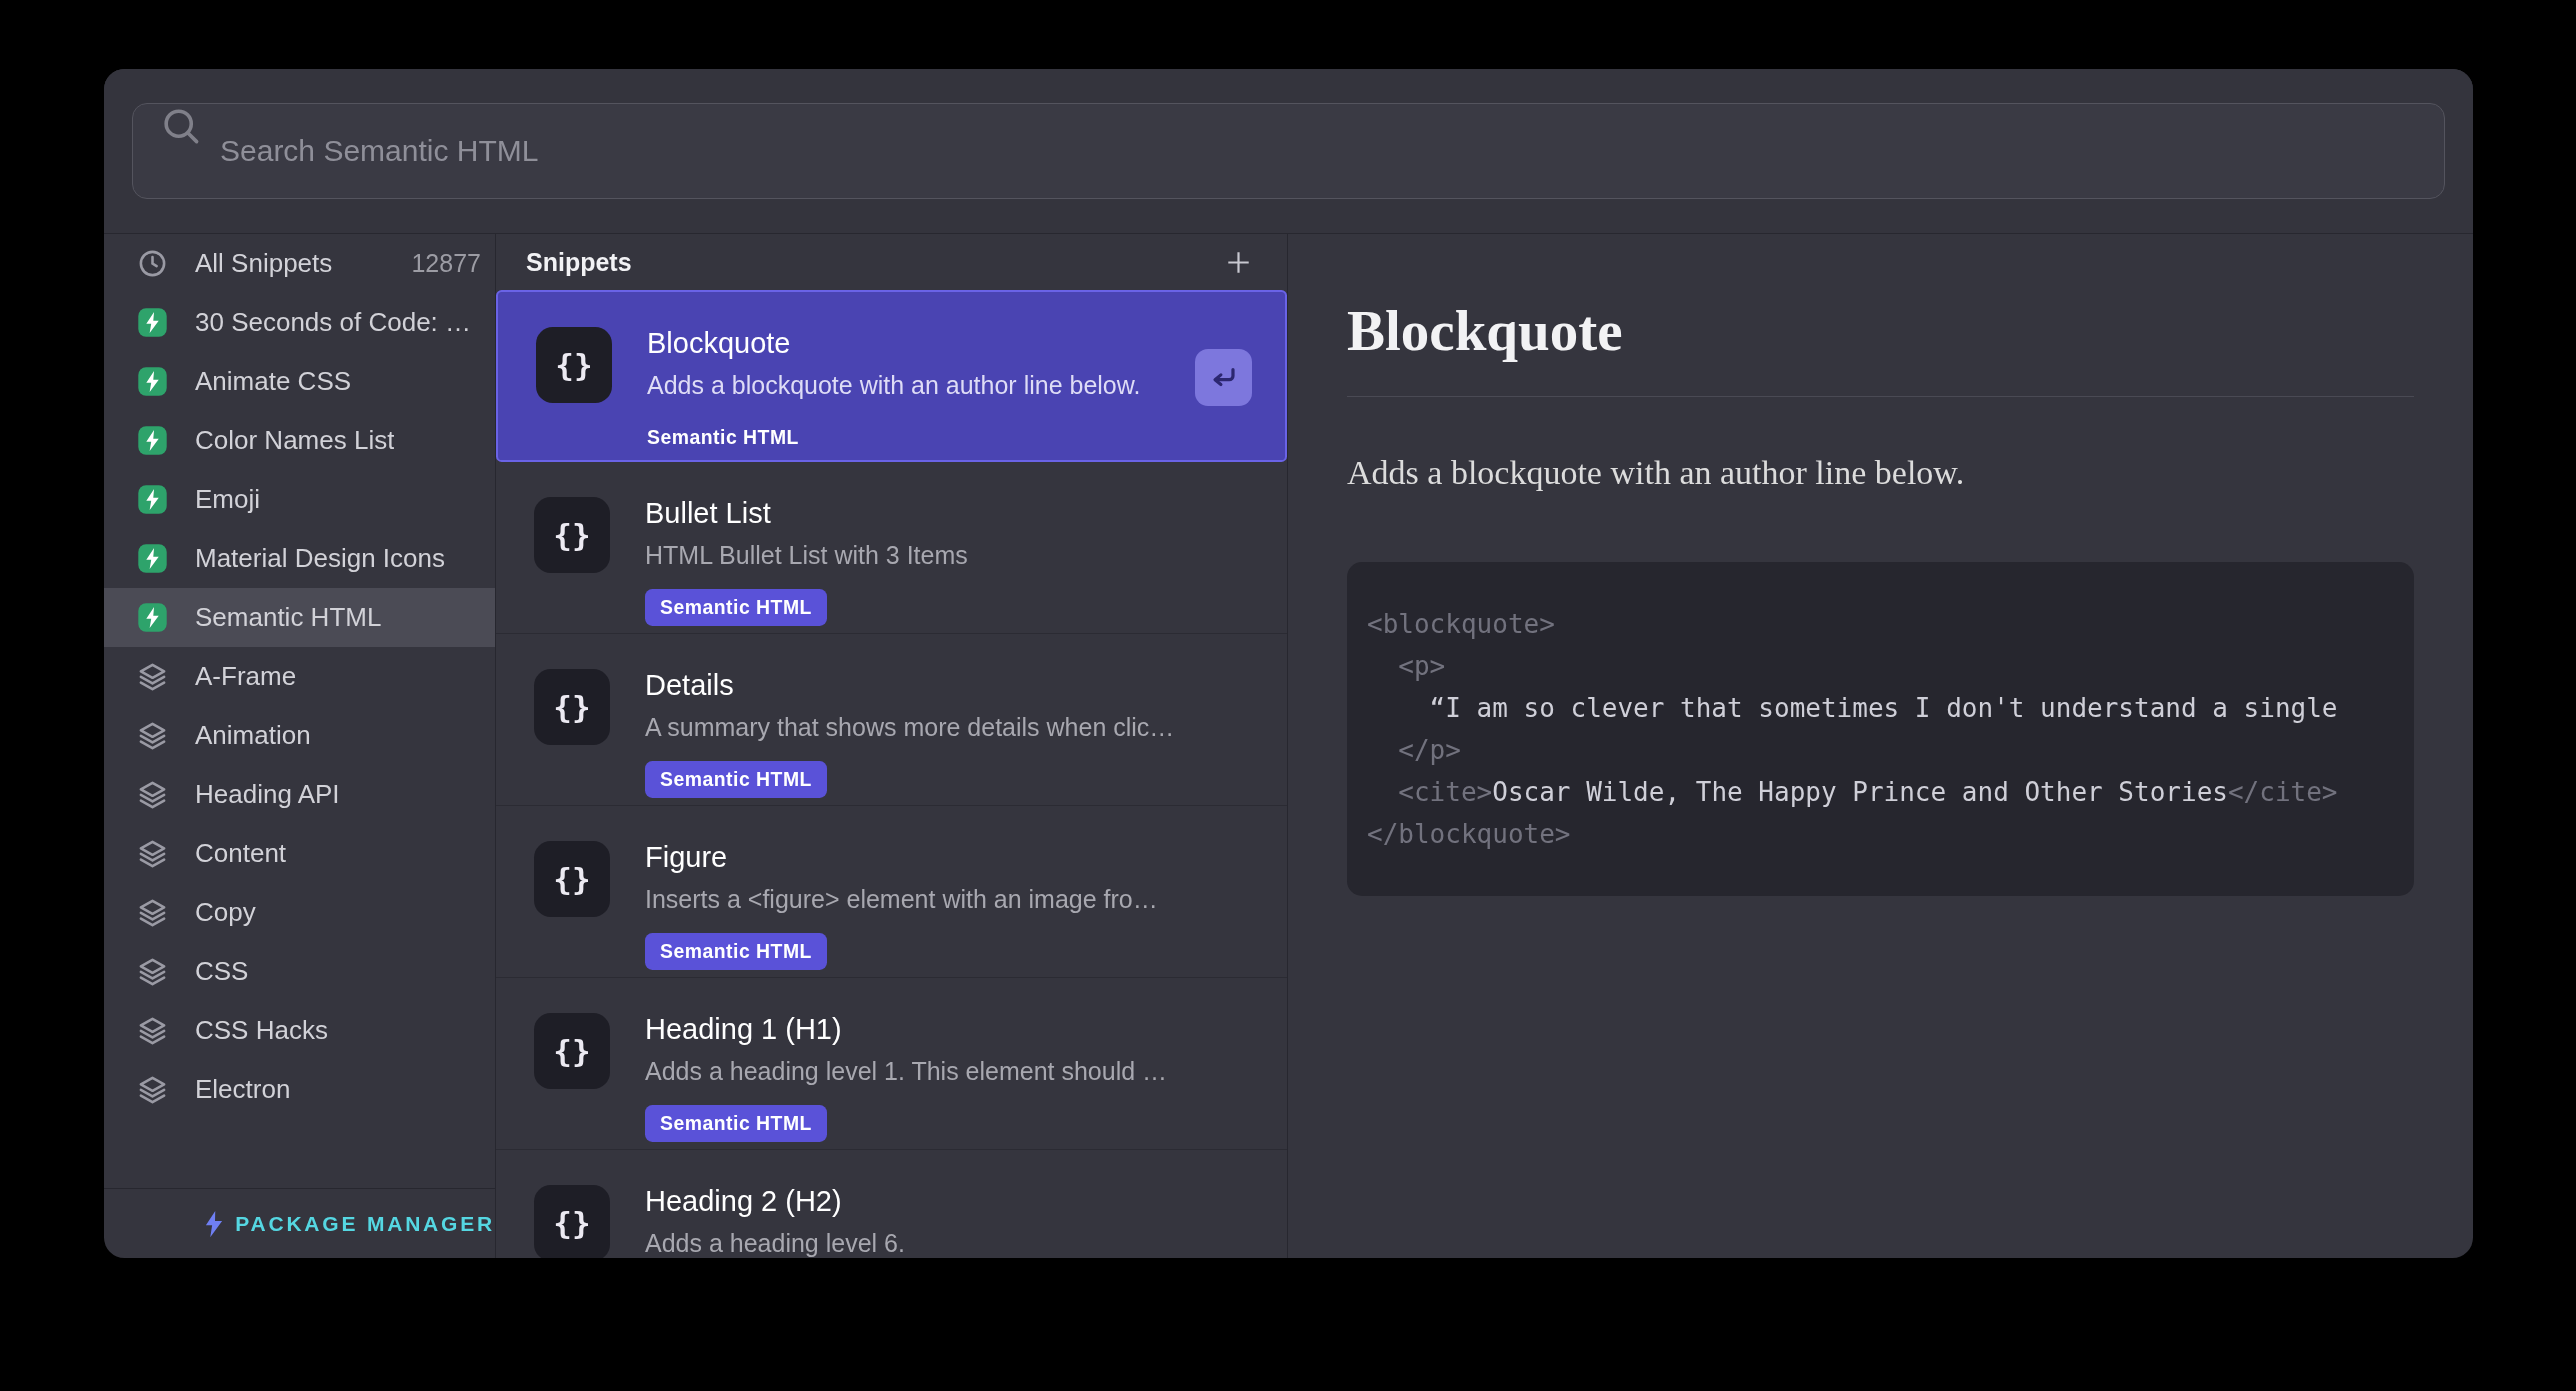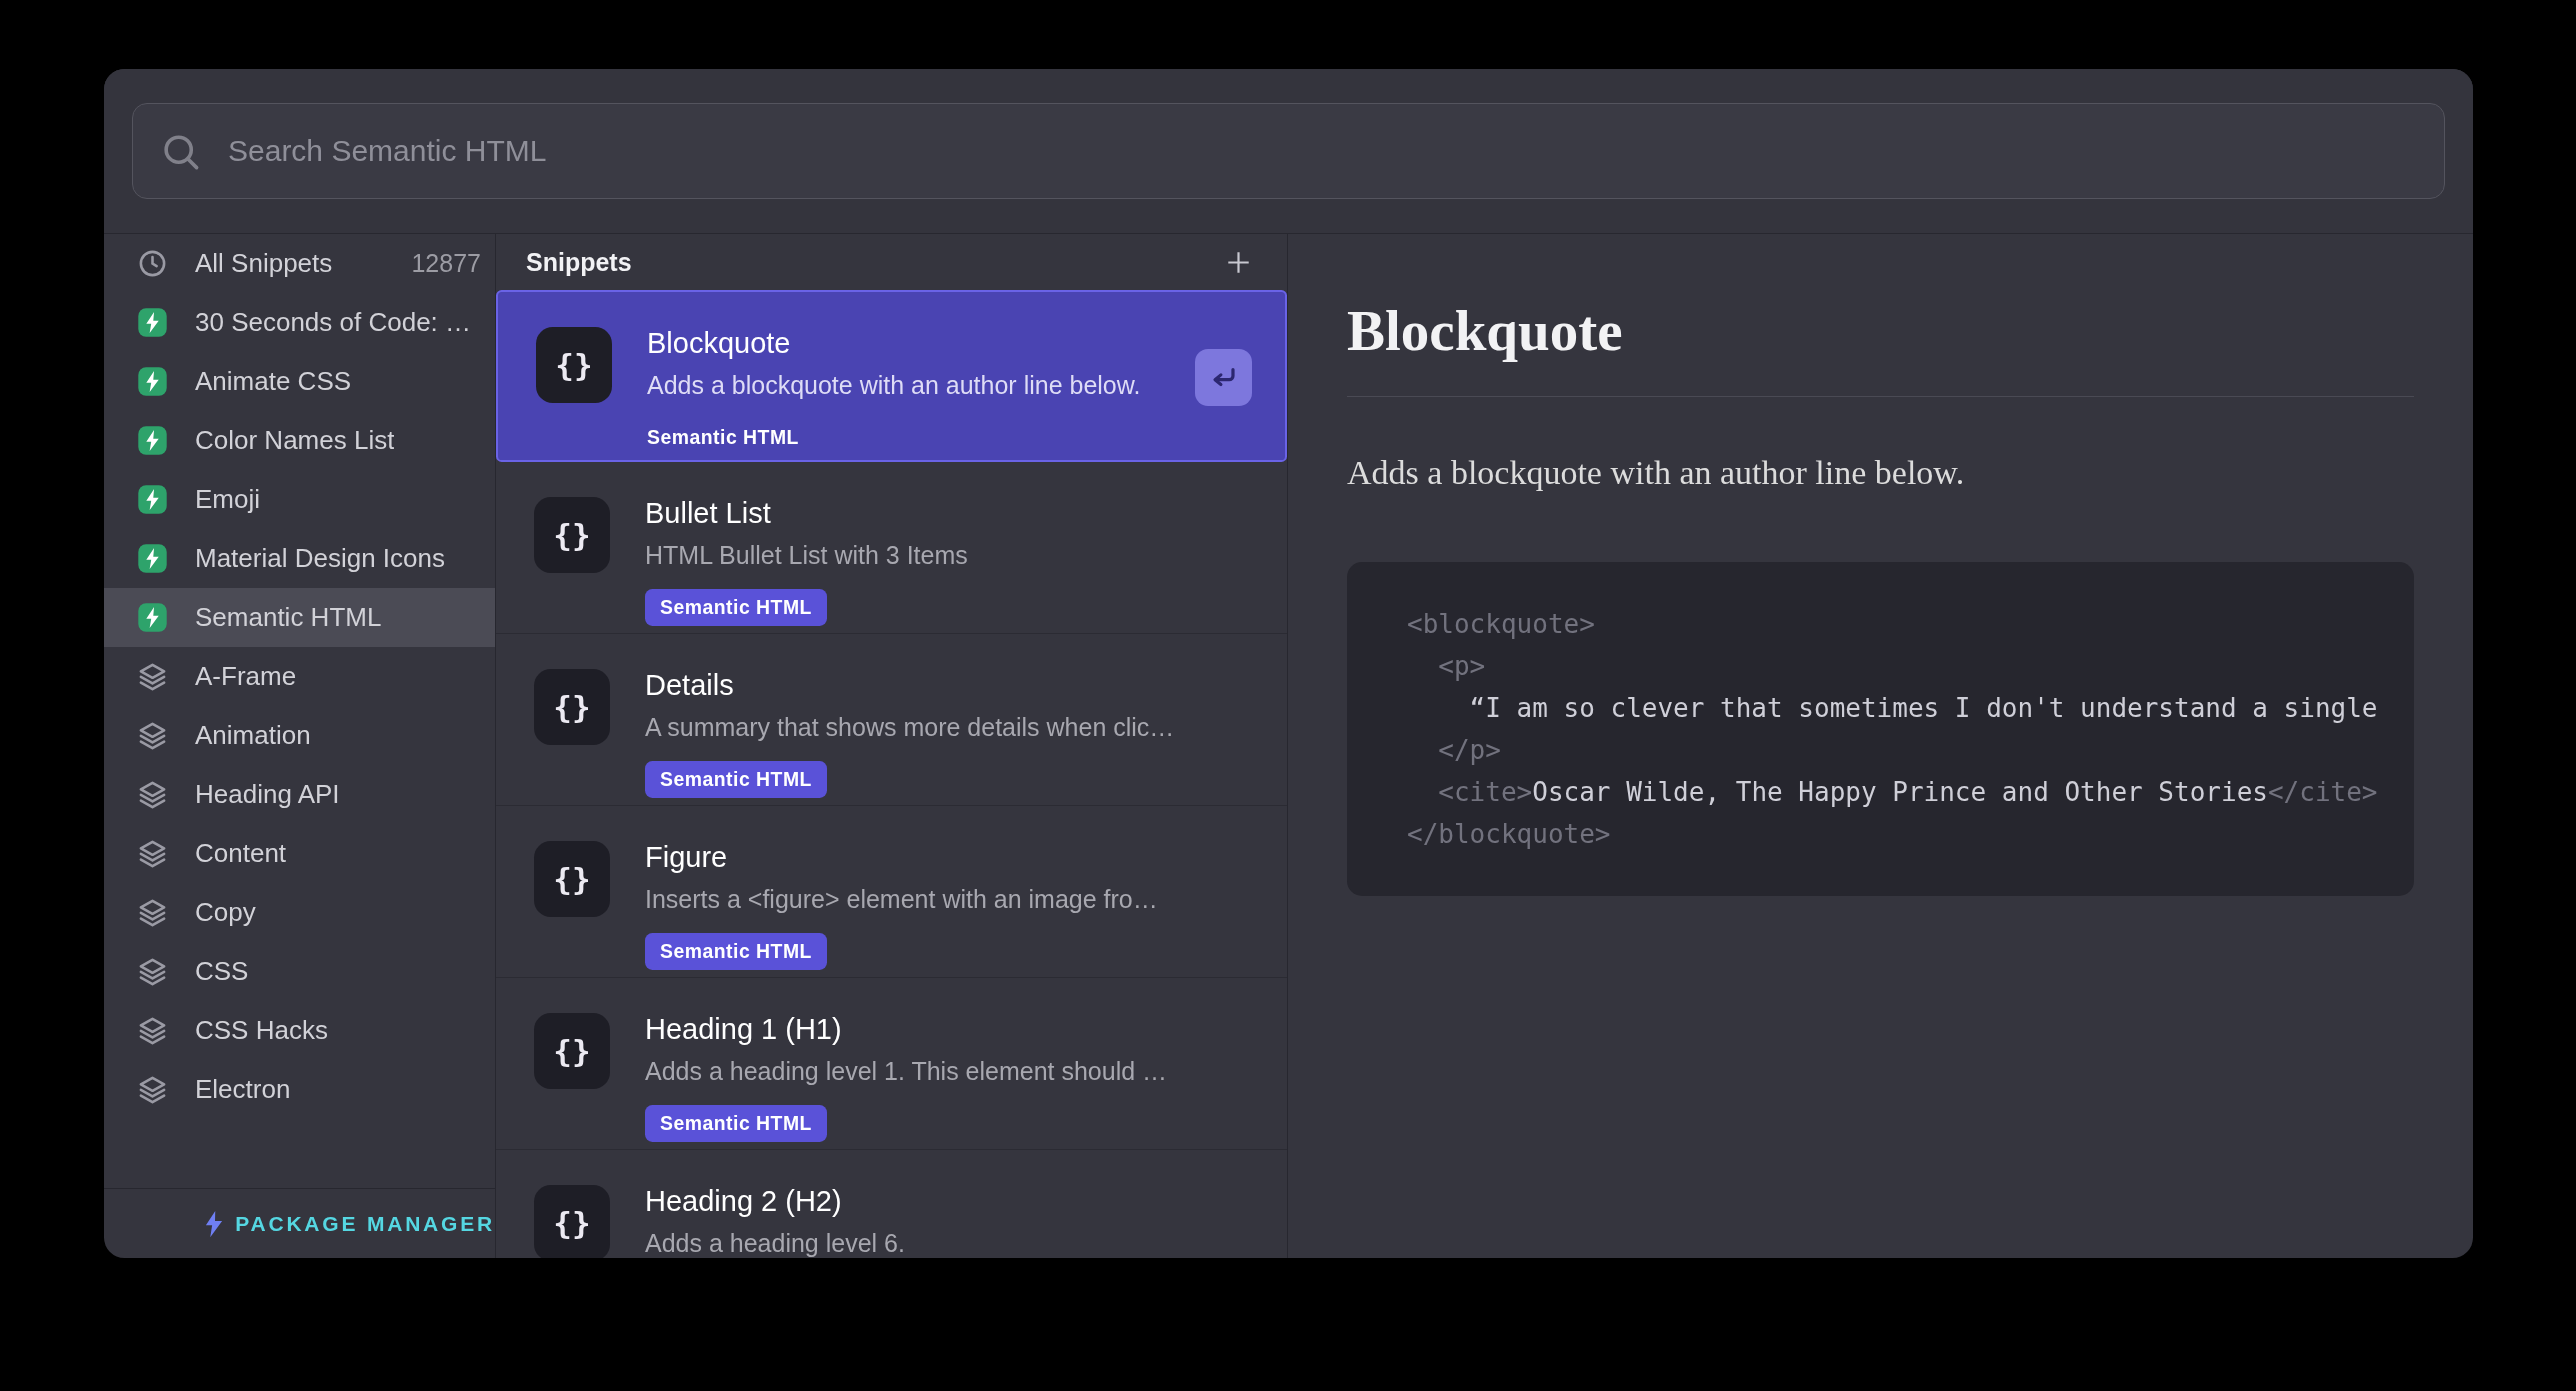--- a/index.html
+++ b/index.html
@@ -15,21 +15,21 @@
     display:flex; flex-direction:column;
     box-shadow:0 18.5px 74px rgba(0,0,0,.6);
   }
   
   .search-area {
     flex:0 0 165px; padding:34px 28px;
     border-bottom:1.9px solid #27272f; background:#34343d;
   }
   .search-box {
     height:96px; background:#3a3a44; border:1.9px solid #54545e; border-radius:15px;
-    display:flex; align-items:center; padding:0 26px; gap:26px;
+    display:flex; padding:0 26px; gap:18px;
   }
   .search-box svg { width:43px; height:43px; flex:0 0 auto; }
   .search-box input {
     flex:1; background:transparent; border:none; outline:none;
     font-size:30px; color:#d6d6dc; font-family:"Liberation Sans", sans-serif;
   }
   .search-box input::placeholder { color:#8f8f99; }
   
   .content { flex:1; display:flex; min-height:0; }
   .sidebar { width:392px; flex:0 0 392px; border-right:1.9px solid #27272f; display:flex; flex-direction:column; min-height:0; }
@@ -96,21 +96,21 @@
   .detail-title {
     font-family:"Liberation Serif", serif; font-weight:bold;
     font-size:57px; color:#f2f2f4; margin-top:7.4px;
   }
   .detail-divider { border:none; border-top:1.9px solid #4a4a54; margin-top:33px; }
   .detail-desc {
     font-family:"Liberation Serif", serif; font-size:34px; color:#dcdcdc; margin-top:57px;
   }
   .code-block {
     margin-top:70px; background:#26262e; border-radius:15px;
-    padding:41px 60px; font-family:"DejaVu Sans Mono", monospace;
+    padding:41px 20px; font-family:"DejaVu Sans Mono", monospace;
     font-size:26px; line-height:42px; white-space:pre; overflow:hidden;
   }
   .c-tag { color:#72727e; }
   .c-text { color:#cfcfd8; }
 </style>
 </head>
 <body>
 
 <div class="window">
 

